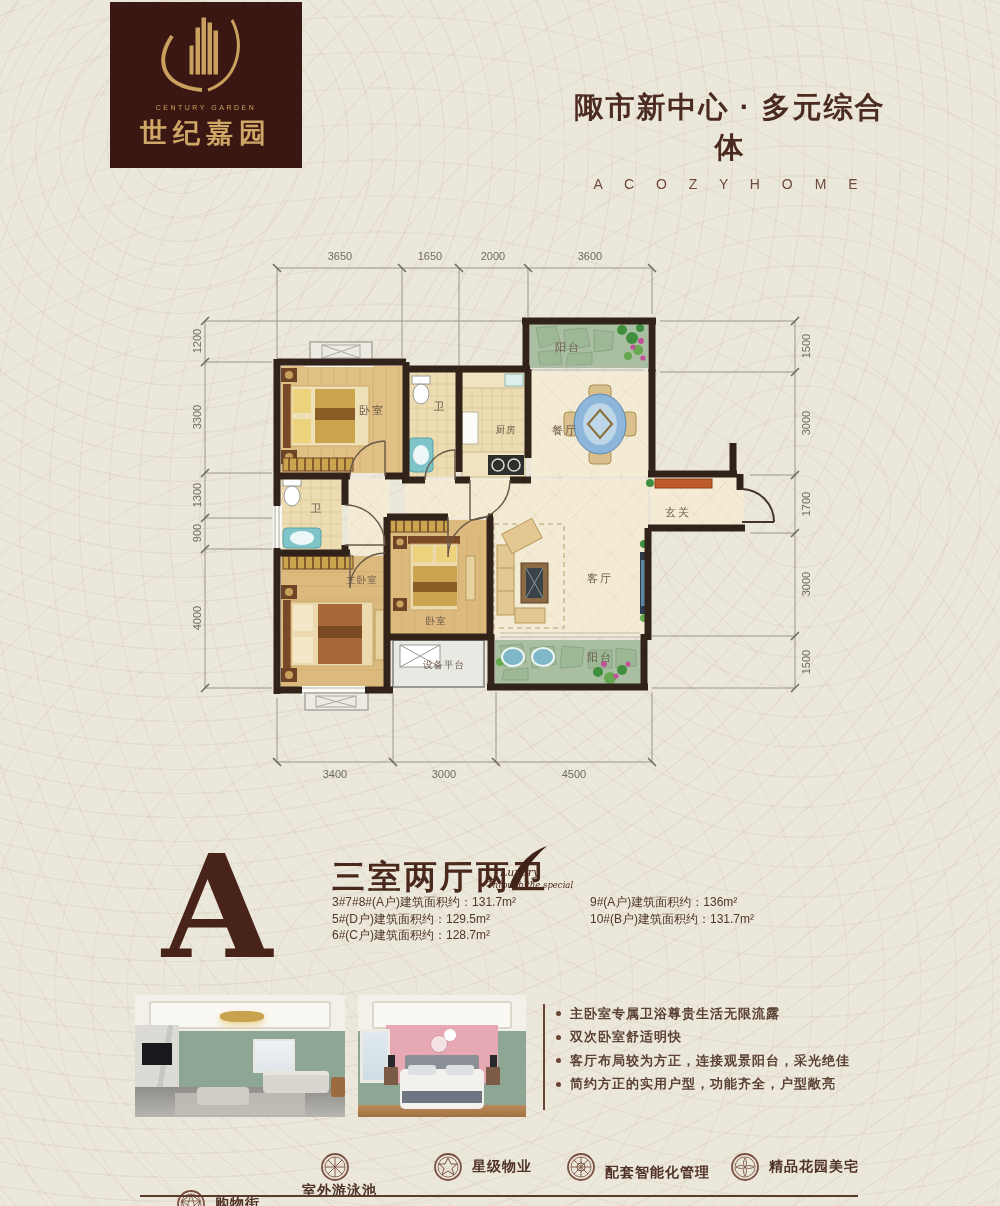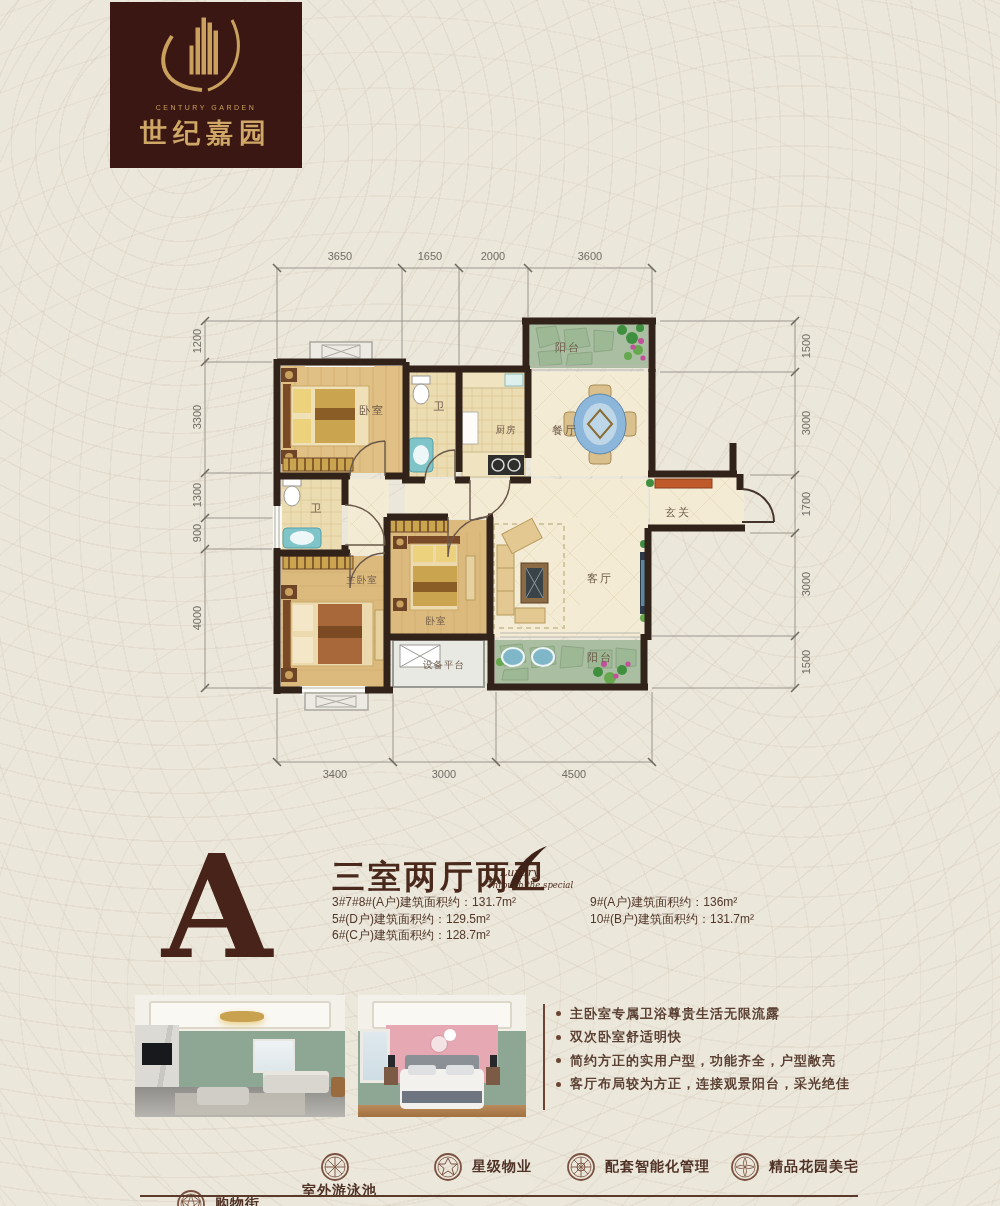--- a/index.html
+++ b/index.html
@@ -86,20 +86,24 @@
         <rect x="104" y="29" width="3.5" height="43"></rect>
         <rect x="80" y="44" width="3" height="28"></rect>
         <path d="M62,34 C46,58 50,84 92,88" fill="none" stroke-width="4"></path>
         <path d="M122,18 C136,46 126,78 98,88" fill="none" stroke-width="3"></path>
       </g>
     </svg>
     <div class="logo-en">CENTURY GARDEN</div>
     <div class="logo-cn">世纪嘉园</div>
   </div>
 
+  <div class="slogan">
+    <div class="slogan-cn">陬市新中心 · 多元综合体</div>
+    <div class="slogan-en">A C O Z Y H O M E</div>
+  </div>
 
   <svg class="plan" width="700" height="600" viewBox="150 235 700 600">
 
     <g>
       <rect x="281" y="366" width="122" height="107" fill="#e0c084"></rect>
       <rect x="409" y="372" width="47" height="105" fill="#ecdcb2"></rect>
       <rect x="462" y="372" width="63" height="105" fill="#ecdcb2"></rect>
       <rect x="531" y="372" width="117" height="104" fill="#f3ebd3"></rect>
       <rect x="405" y="479" width="243" height="40" fill="#f3ebd3"></rect>
       <rect x="348" y="479" width="41" height="76" fill="#f3ebd3"></rect>
@@ -430,25 +434,25 @@
     <div class="feature">
         <span class="bullet"></span>
         <span>主卧室专属卫浴尊贵生活无限流露</span>
       </div>
     <div class="feature">
         <span class="bullet"></span>
         <span>双次卧室舒适明快</span>
       </div>
     <div class="feature">
         <span class="bullet"></span>
-        <span>简约方正的实用户型，功能齐全，户型敞亮</span>
+        <span>客厅布局较为方正，连接观景阳台，采光绝佳</span>
       </div>
     <div class="feature">
         <span class="bullet"></span>
-        <span>客厅布局较为方正，连接观景阳台，采光绝佳</span>
+        <span>简约方正的实用户型，功能齐全，户型敞亮</span>
       </div>
   </div>
 
   <div class="amenity" style="left:176px;margin-top:37px;">
     <svg width="30" height="30" viewBox="0 0 30 30">
       <circle cx="15" cy="15" r="13" fill="none" stroke="#7a5140" stroke-width="1.8"></circle>
       <circle cx="15" cy="15" r="10" fill="none" stroke="#7a5140" stroke-width="0.8"></circle>
       <polygon points="15,5.5 24,12 20.5,23 9.5,23 6,12" fill="none" stroke="#7a5140"></polygon>
       <path d="M15,5.5L20.5,23L6,12H24L9.5,23Z" fill="none" stroke="#7a5140" stroke-width="0.8"></path>
     </svg>
@@ -463,21 +467,21 @@
     <span class="lbl">室外游泳池</span>
   </div>
   <div class="amenity" style="left:433px;">
     <svg width="30" height="30" viewBox="0 0 30 30">
       <circle cx="15" cy="15" r="13" fill="none" stroke="#7a5140" stroke-width="1.8"></circle>
       <circle cx="15" cy="15" r="10" fill="none" stroke="#7a5140" stroke-width="0.8"></circle>
       <polygon points="15,6 18,12 24,12 19,16.5 21,23 15,19 9,23 11,16.5 6,12 12,12" fill="none" stroke="#7a5140"></polygon>
     </svg>
     <span class="lbl">星级物业</span>
   </div>
-  <div class="amenity" style="left:566px;">
+  <div class="amenity" style="left:566px;align-items:flex-end;">
     <svg width="30" height="30" viewBox="0 0 30 30">
       <circle cx="15" cy="15" r="13" fill="none" stroke="#7a5140" stroke-width="1.8"></circle>
       <circle cx="15" cy="15" r="10" fill="none" stroke="#7a5140" stroke-width="0.8"></circle>
       <path d="M15,5V25 M5,15H25 M8,8L22,22 M22,8L8,22" stroke="#7a5140" stroke-width="0.9"></path>
       <circle cx="15" cy="15" r="4" fill="none" stroke="#7a5140"></circle>
     </svg>
     <span class="lbl">配套智能化管理</span>
   </div>
   <div class="amenity" style="left:730px;text-align:right;">
     <svg width="30" height="30" viewBox="0 0 30 30">

